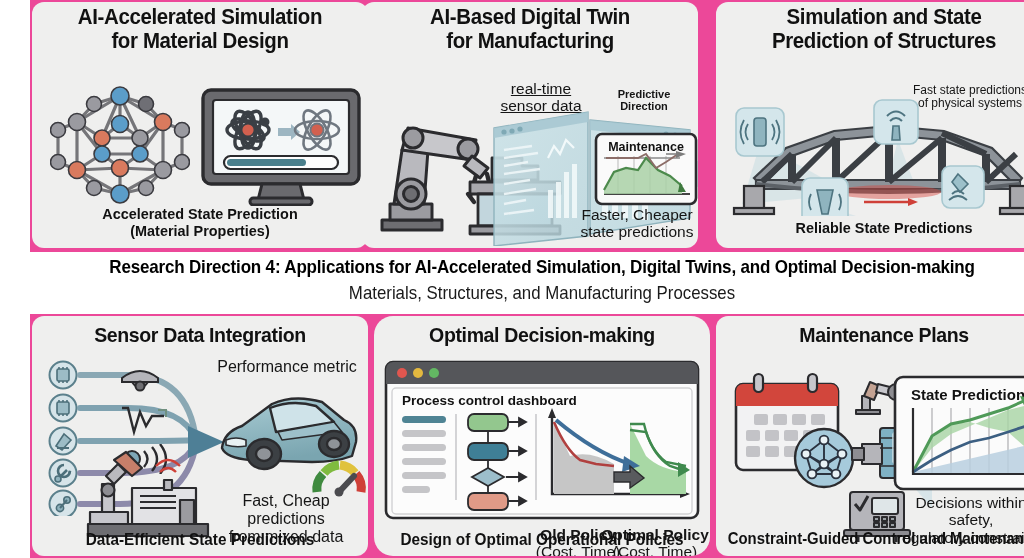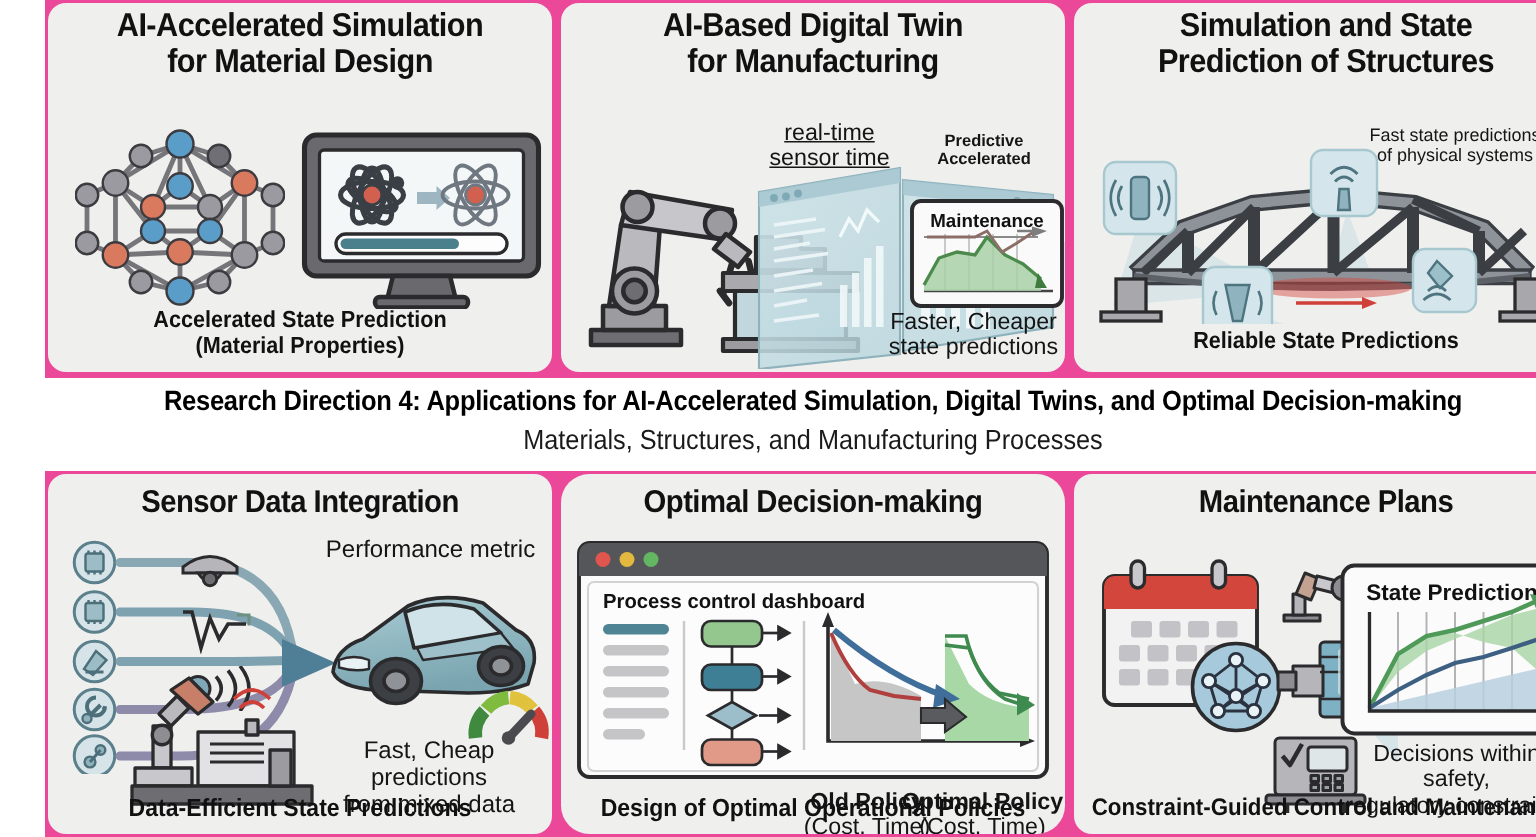--- a/index.html
+++ b/index.html
@@ -139,33 +139,33 @@
         <rect x="27" y="71" width="79" height="7" rx="3.5" fill="#4a7f8c"></rect>
       </g>
     </svg>
 
     <div class="pcap" style="bottom:9px;">
       <div>Accelerated State Prediction</div>
       <div>(Material Properties)</div>
     </div>
   </div>
 
-  <div class="panel" style="left:344px; top:2px; width:336px; height:246px;">
+  <div class="panel" style="left:332px; top:2px; width:336px; height:246px;">
     <div class="ptitle" style="top:3px;">
       <div>AI-Based Digital Twin</div>
       <div>for Manufacturing</div>
     </div>
 
     <div class="note" style="left:118px; top:78px; width:122px; font-size:15.5px;text-decoration:underline;">
       <div>real-time</div>
-      <div>sensor time</div>
+      <div>sensor data</div>
     </div>
     <div class="note note-b" style="left:228px; top:86px; width:108px; font-size:11px;">
       <div>Predictive</div>
-      <div>Accelerated</div>
+      <div>Direction</div>
     </div>
 
     <svg class="sv" style="left:14px; top:92px;" width="130" height="140" viewBox="0 0 130 140">
       <g stroke="#2b2b2e" stroke-width="3" stroke-linejoin="round">
         <path d="M6 136 L6 126 L66 126 L66 136 Z" fill="#6e6e72"></path>
         <path d="M14 126 L14 110 L56 110 L56 126 Z" fill="#9b9ba0"></path>
         <path d="M18 110 L26 56 L52 56 L48 110 Z" fill="#b9b9be"></path>
         <circle cx="35" cy="100" r="15" fill="#9b9ba0"></circle>
         <circle cx="35" cy="100" r="7.5" fill="#6e6e72"></circle>
         <path d="M26 56 L32 34 L100 46 L96 66 Z" fill="#c7c7cb"></path>

